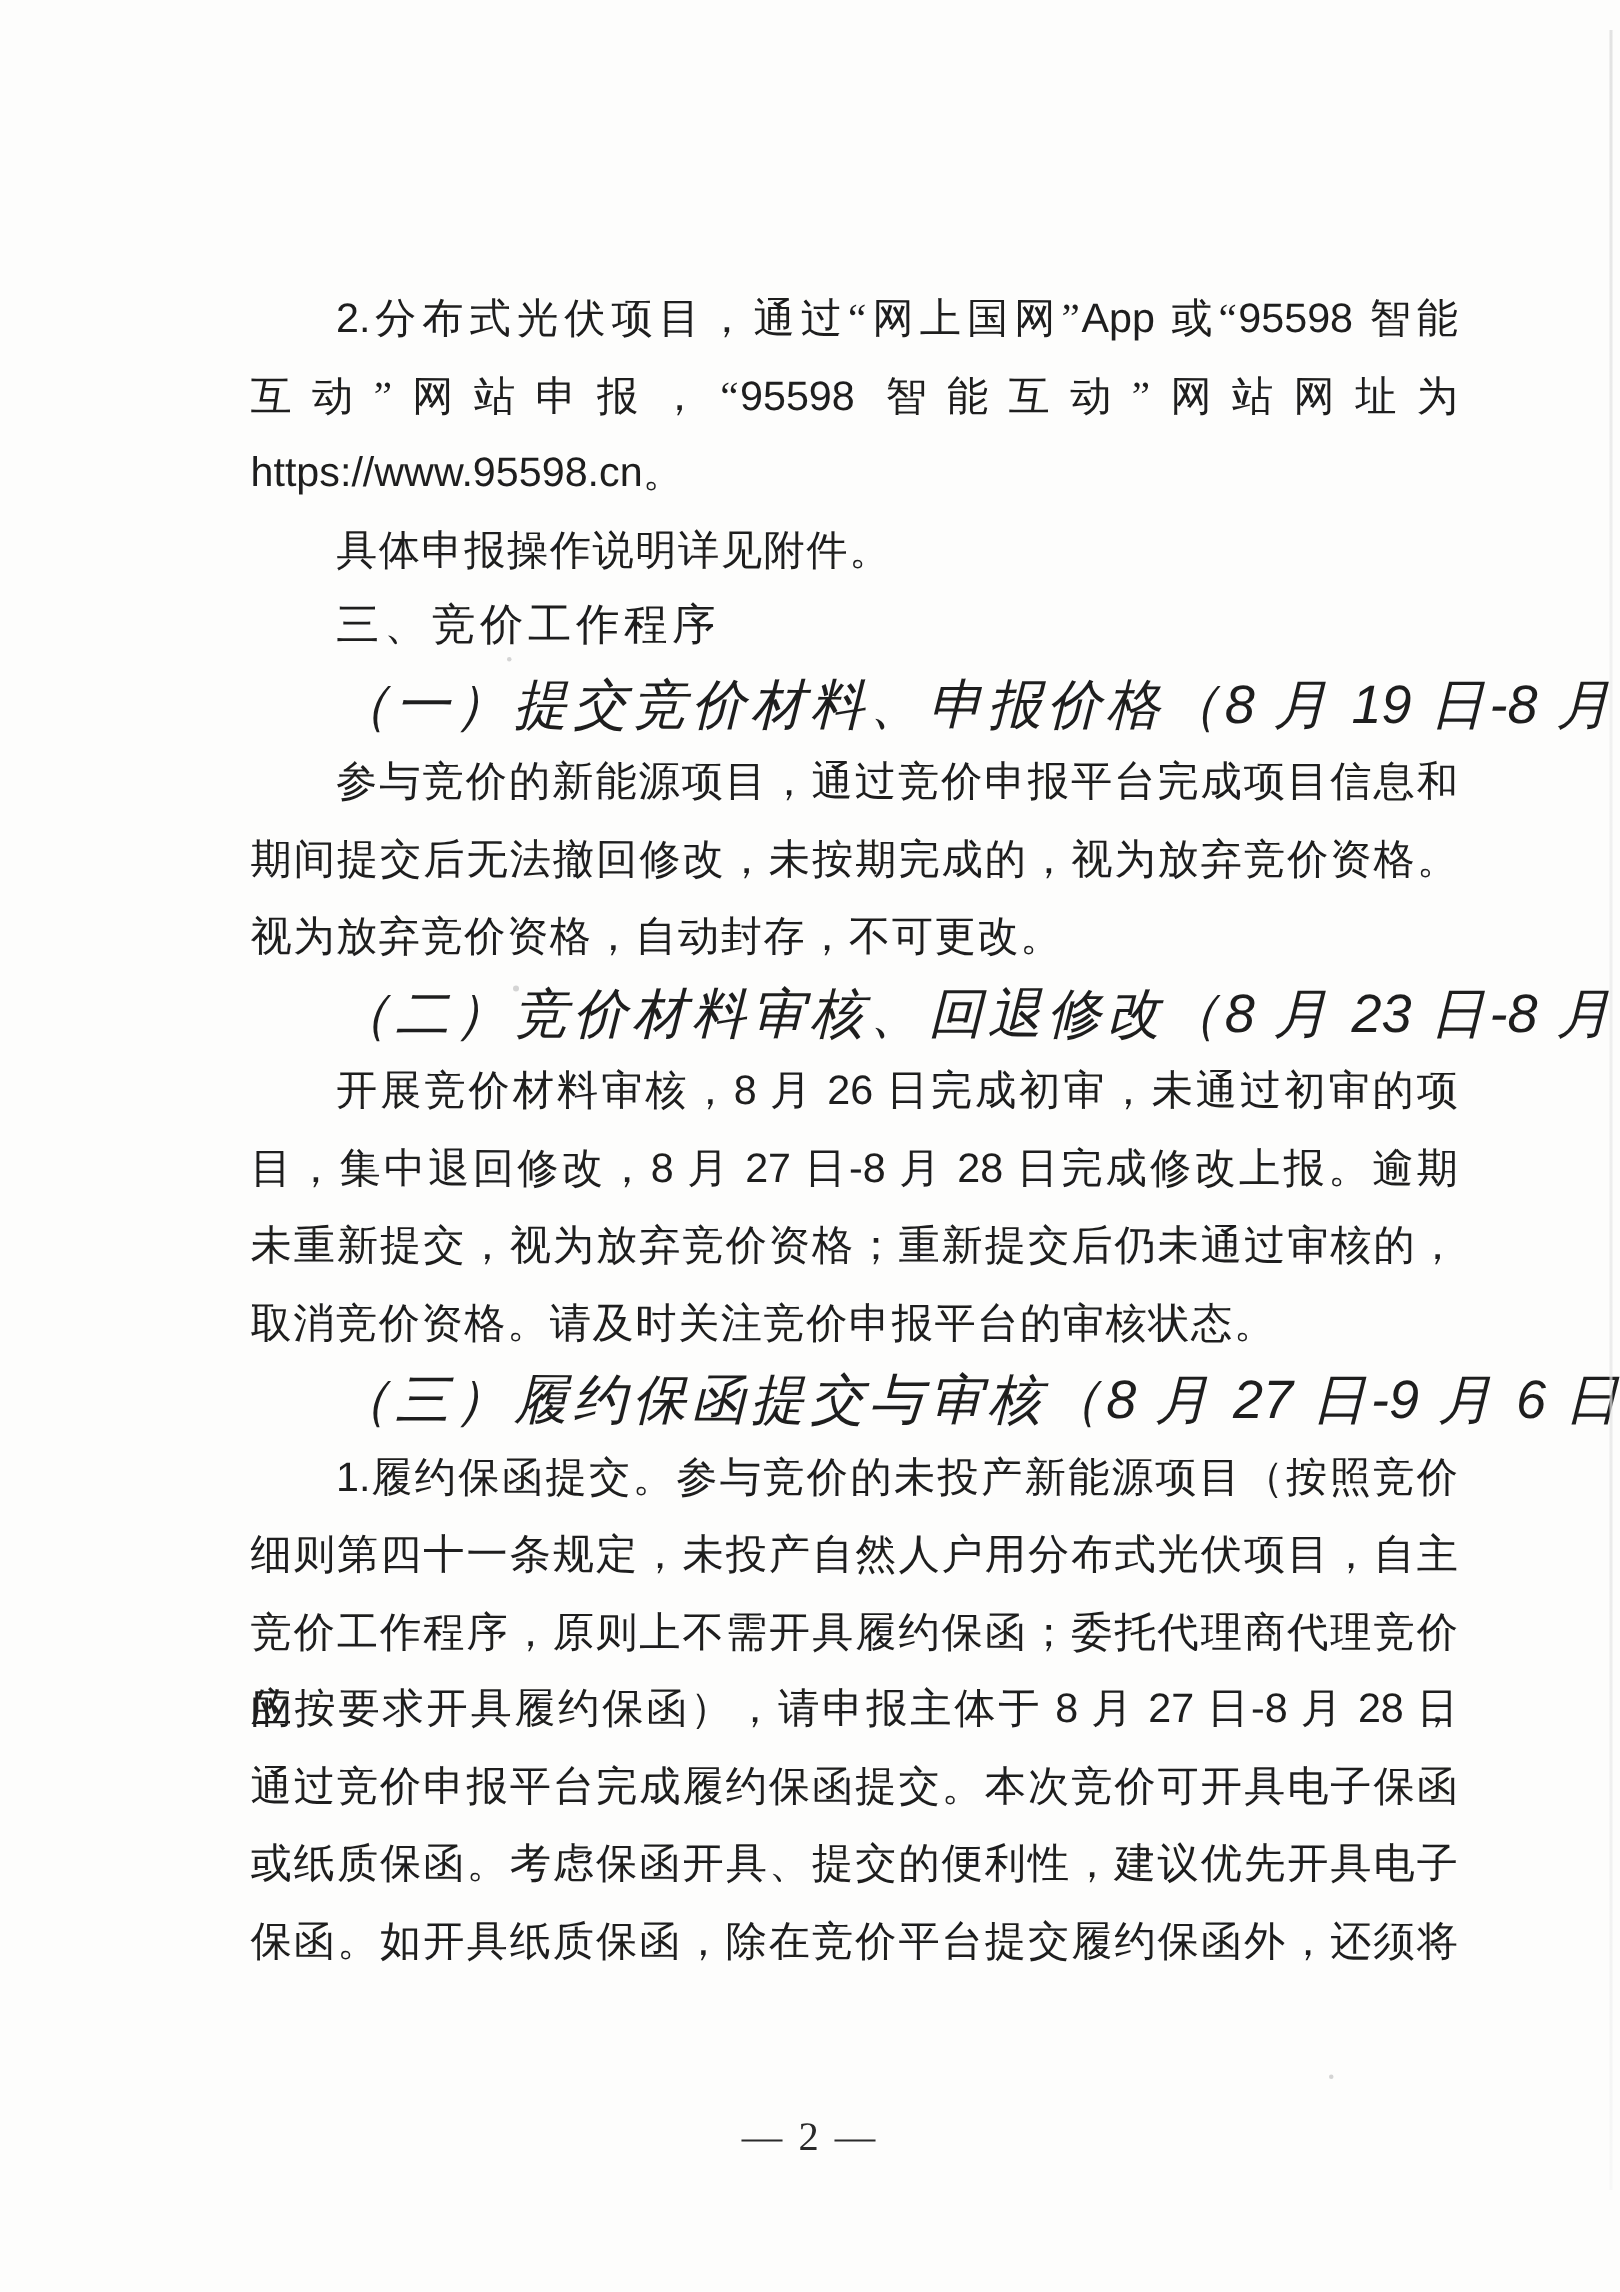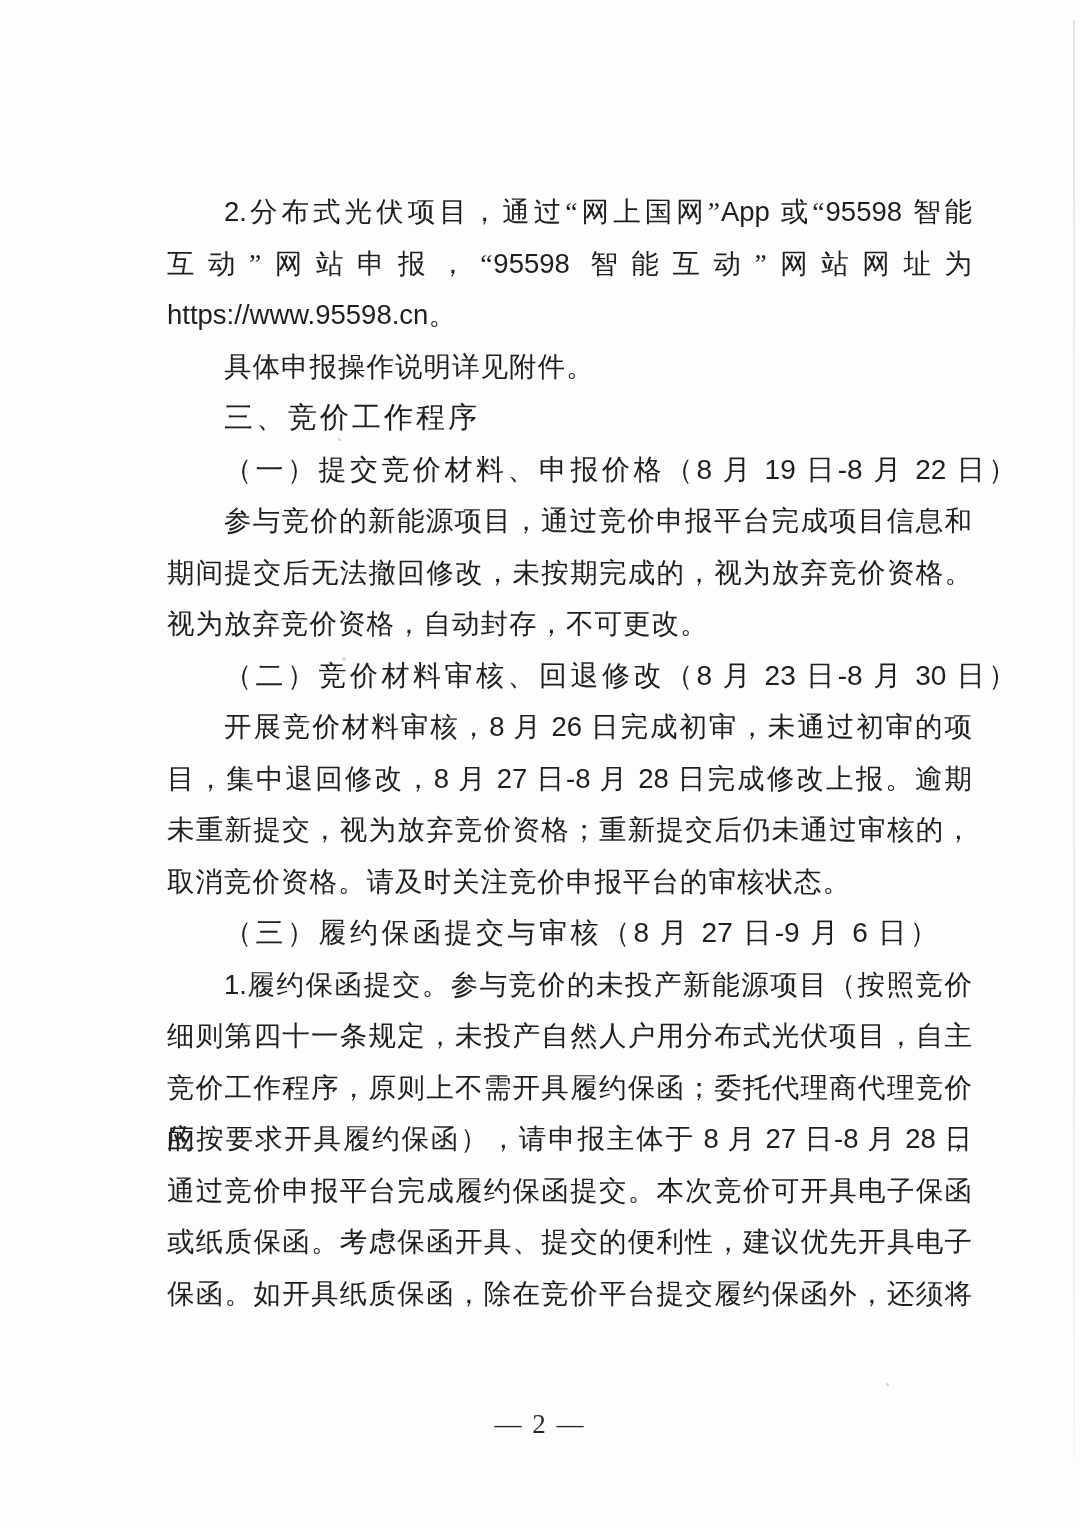--- a/index.html
+++ b/index.html
@@ -36,21 +36,22 @@
   
   .lat { font-family: "Liberation Sans", sans-serif; letter-spacing: 0; }
 
   .line.h-hei {
     font-weight: 700;
     font-size: 29px;
     letter-spacing: 3px;
     font-family: "Liberation Sans", sans-serif;
   }
   .line.h-kai {
-    font-size: 28px;
+    font-style: italic;
+    font-size: 36px;
     letter-spacing: 3.5px;
   }
 
   .page-footer {
     position: absolute;
     left: 0; right: 0;
     top: 1398px;
     height: 52px; line-height: 52px;
     text-align: center;
     font-size: 27px;

